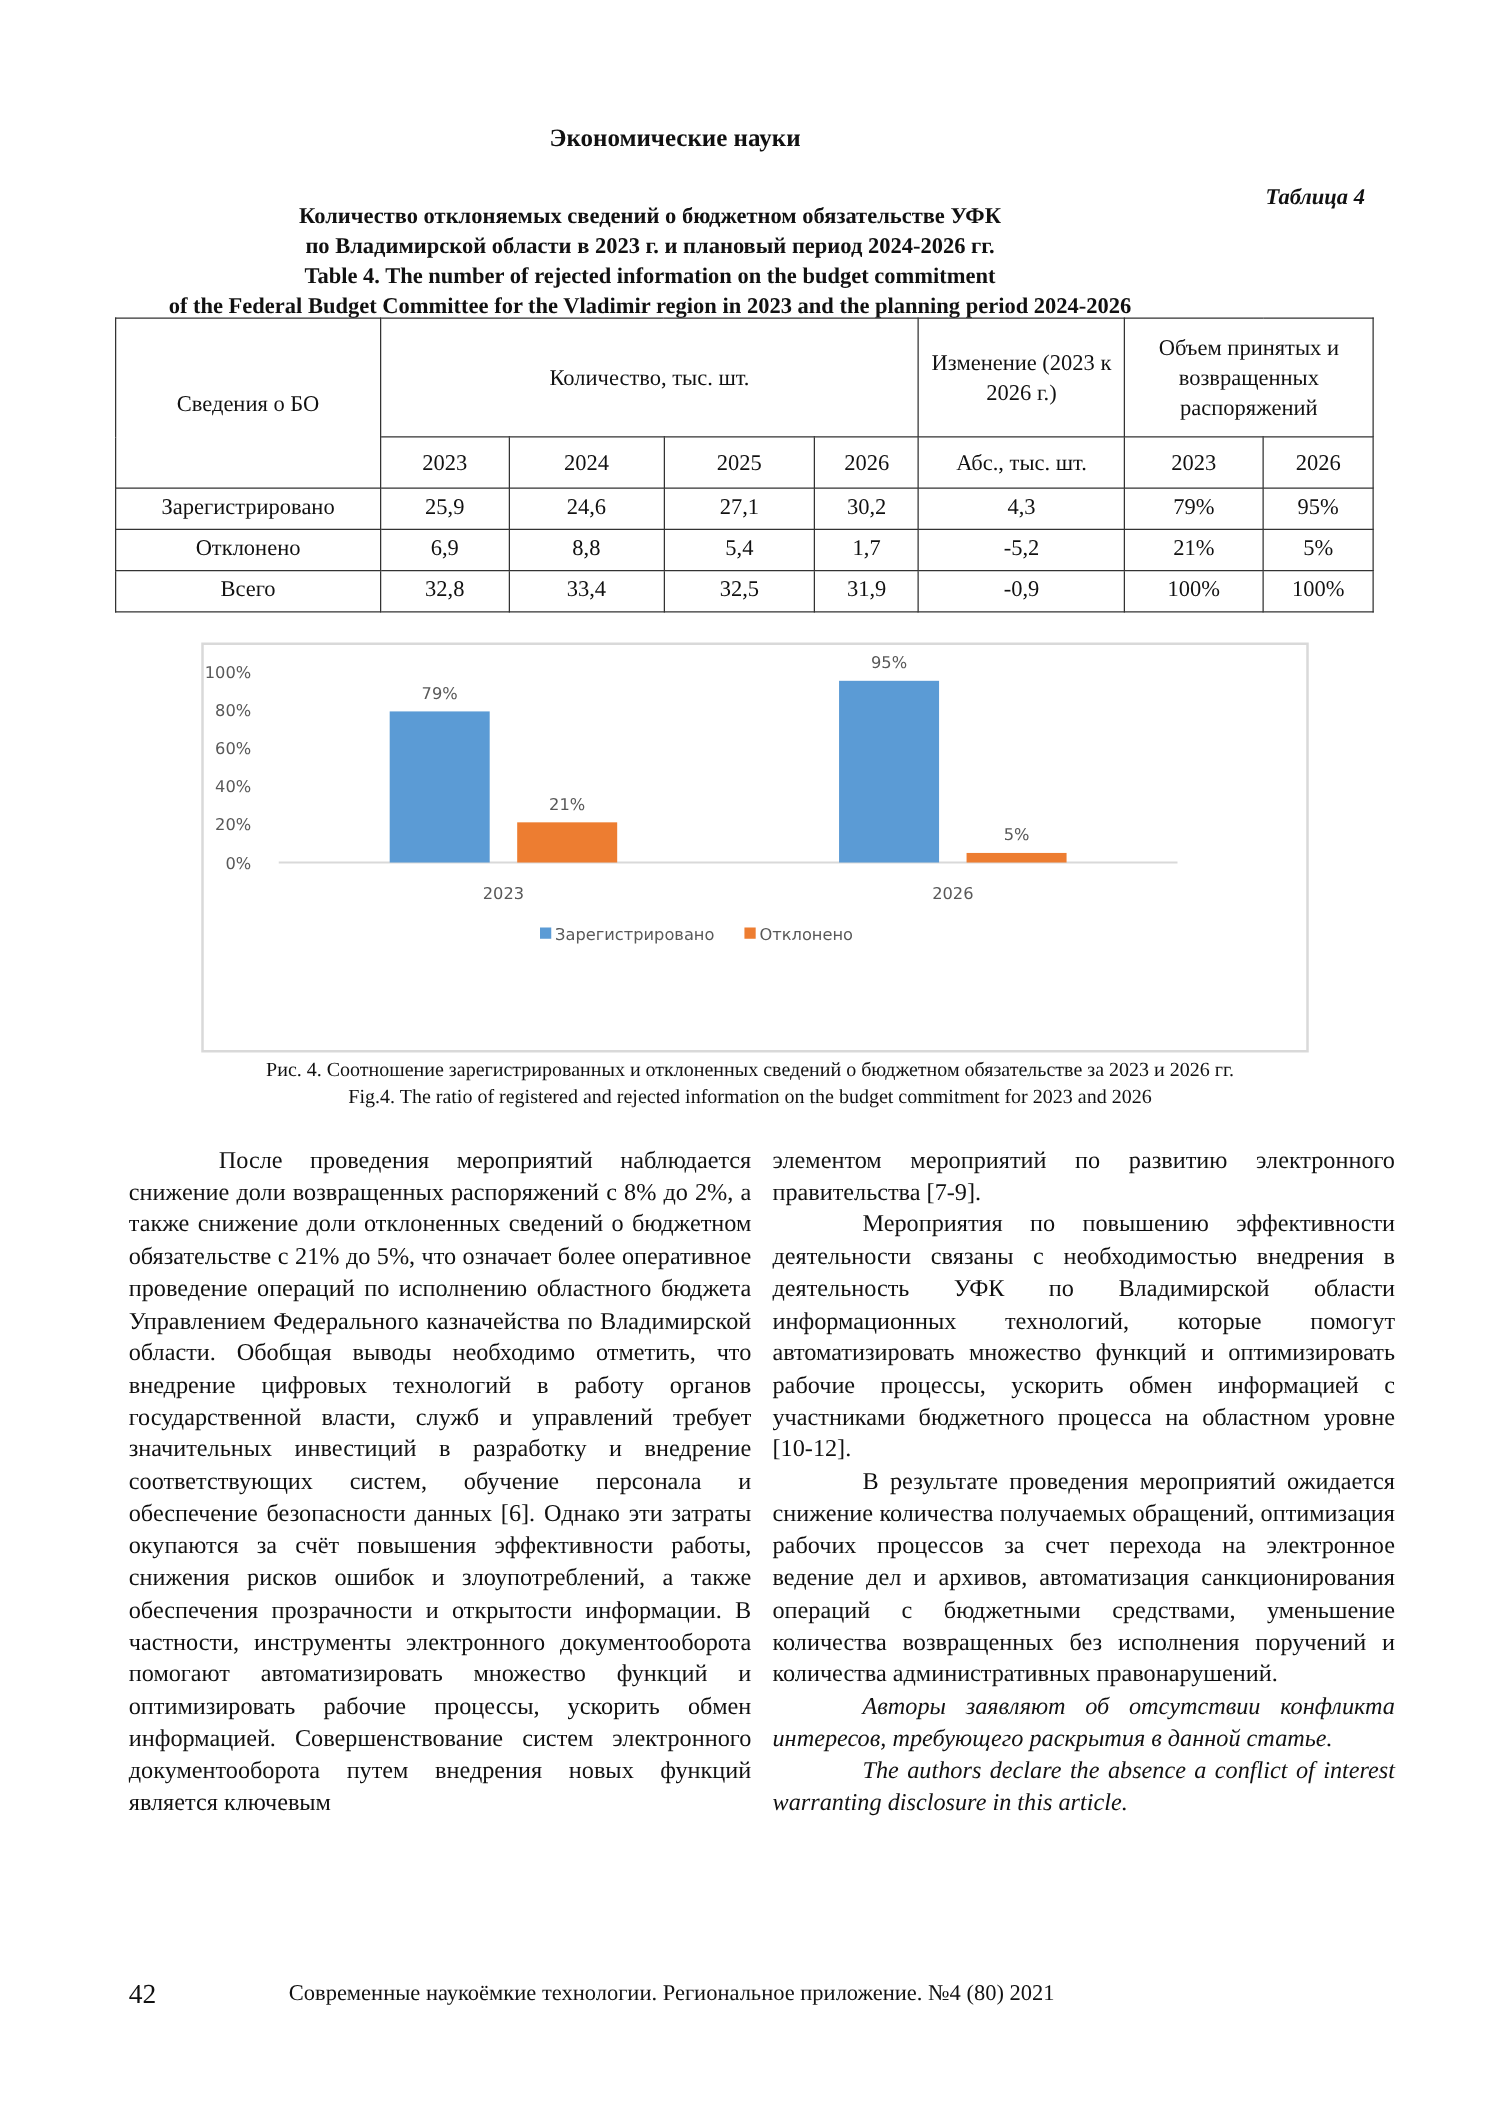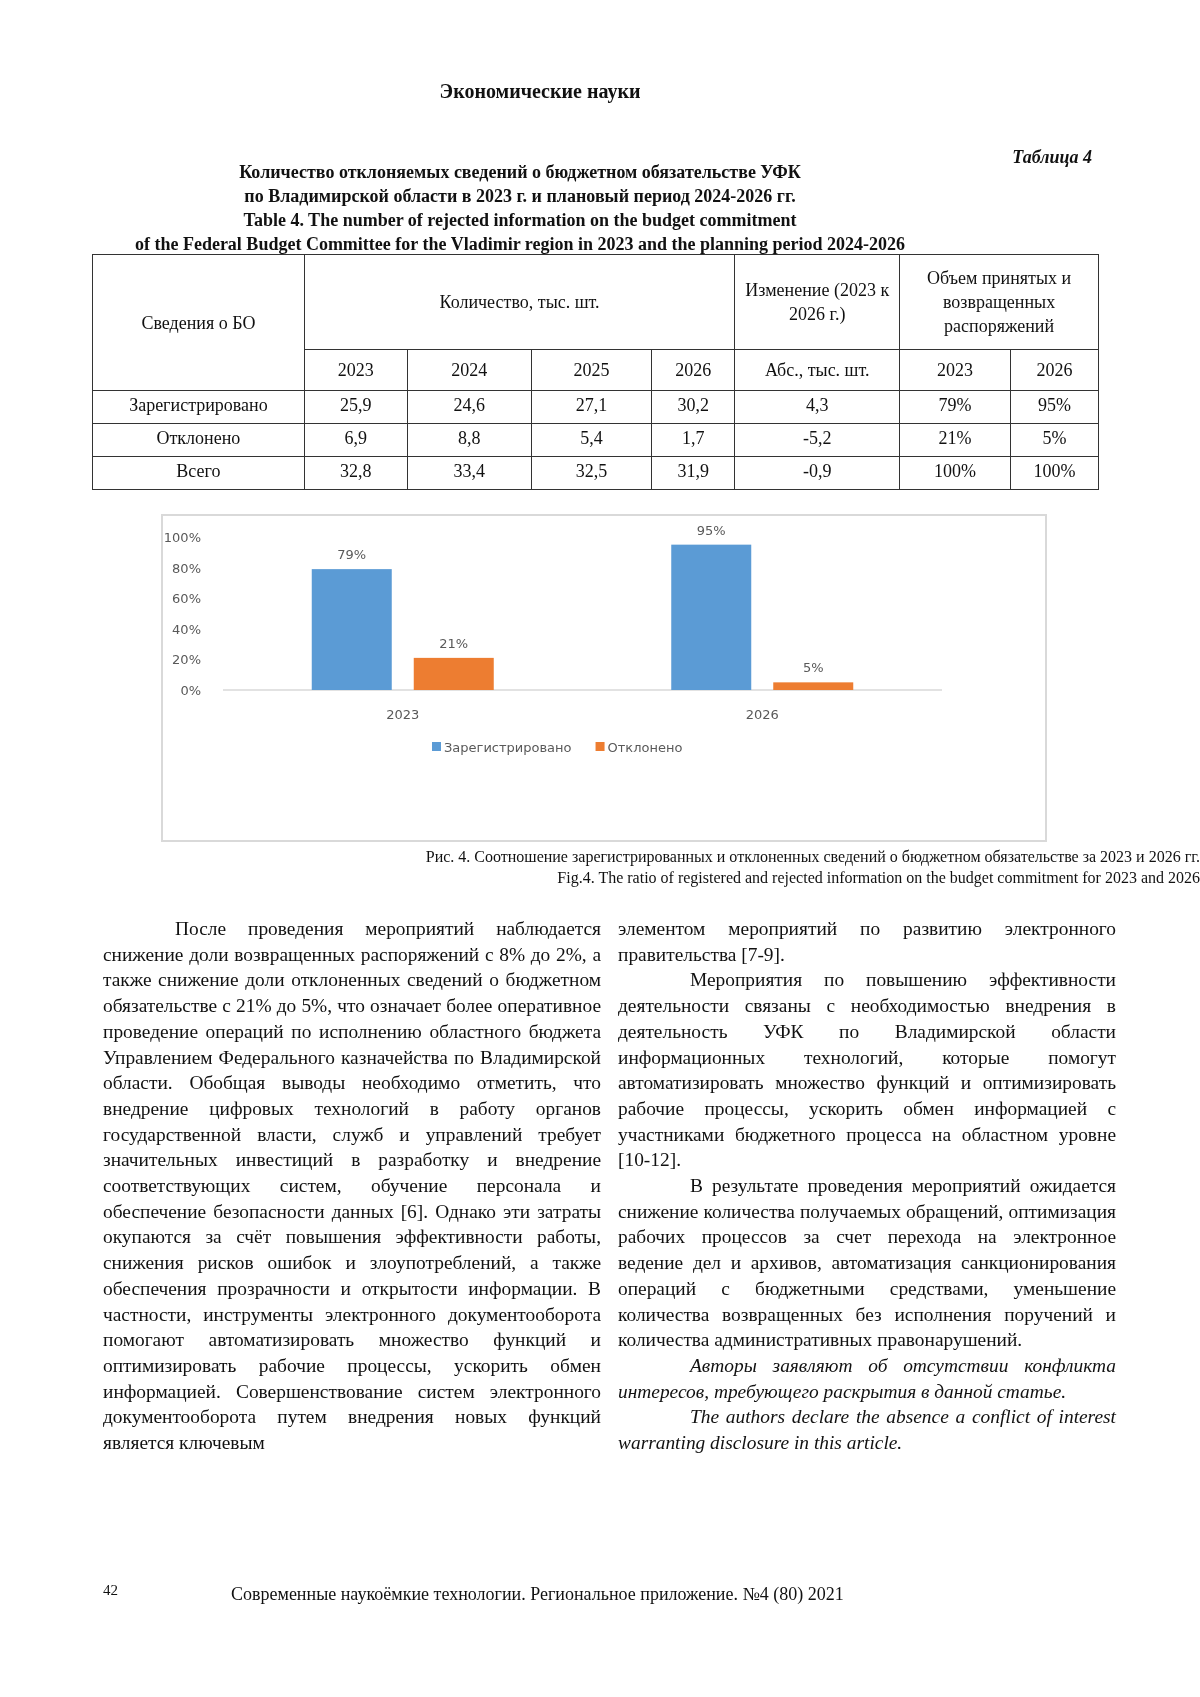--- a/index.html
+++ b/index.html
@@ -1,36 +1,36 @@
 <!DOCTYPE html>
 <html><head>
 <meta charset="utf-8">
 <style>
   html, body { margin: 0; padding: 0; background: #ffffff; }
   body { width: 1200px; height: 1697px; position: relative; font-family: "Liberation Serif", serif; color: #111; overflow: hidden; }
-  .section-head { position: absolute; top: 80px; left: 0; width: 1080px; text-align: center; font-weight: bold; font-size: 20px; }
+  .section-head { position: absolute; top: 100px; left: 0; width: 1080px; text-align: center; font-weight: bold; font-size: 20px; }
   .table-no { position: absolute; top: 147px; right: 108px; font-style: italic; font-weight: bold; font-size: 18px; }
   .table-title { position: absolute; top: 160px; left: 0; width: 1040px; text-align: center; font-weight: bold; font-size: 18px; line-height: 24px; }
   .table-title div { white-space: nowrap; }
   table.data { position: absolute; top: 254px; left: 92px; width: 1007px; border-collapse: collapse; font-size: 18px; }
   table.data td, table.data th { border: 1.5px solid #333; text-align: center; font-weight: normal; padding: 0 4px; line-height: 24px; }
   table.data tr.h1 th { height: 94px; }
   table.data tr.h2 th { height: 40px; }
   table.data tr.row td { height: 29px; line-height: 22px; vertical-align: top; padding-top: 3px; }
   .chart-box { position: absolute; top: 514px; left: 161px; width: 886px; height: 328px; border: 2px solid #d9d9d9; box-sizing: border-box; background: #fff; }
   .chart-box svg { position: absolute; left: 0; top: 0; }
   .chart-txt { font-family: "DejaVu Sans", sans-serif; fill: #595959; }
-  .fig-cap { position: absolute; top: 846px; left: 0; width: 1200px; text-align: right; font-size: 16px; line-height: 21px; }
+  .fig-cap { position: absolute; top: 846px; left: 0; width: 1200px; text-align: center; font-size: 16px; line-height: 21px; }
   .col { position: absolute; top: 916px; width: 498px; font-size: 19.4px; line-height: 25.7px; text-align: justify; }
   .col.left { left: 103px; }
   .col.right { left: 618px; }
   .col p { margin: 0; text-indent: 72px; }
   .col p.cont { text-indent: 0; }
   .col p.it { font-style: italic; }
-  .footer-page { position: absolute; top: 1582px; left: 103px; font-size: 15px; text-align: center; }
+  .footer-page { position: absolute; top: 1582px; left: 103px; font-size: 22px; text-align: center; }
   .footer-journal { position: absolute; top: 1584px; left: 231px; font-size: 18px; }
 </style>
 </head>
 <body>
 
 <div class="section-head">Экономические науки</div>
 
 <div class="table-no">Таблица 4</div>
 
 <div class="table-title">

